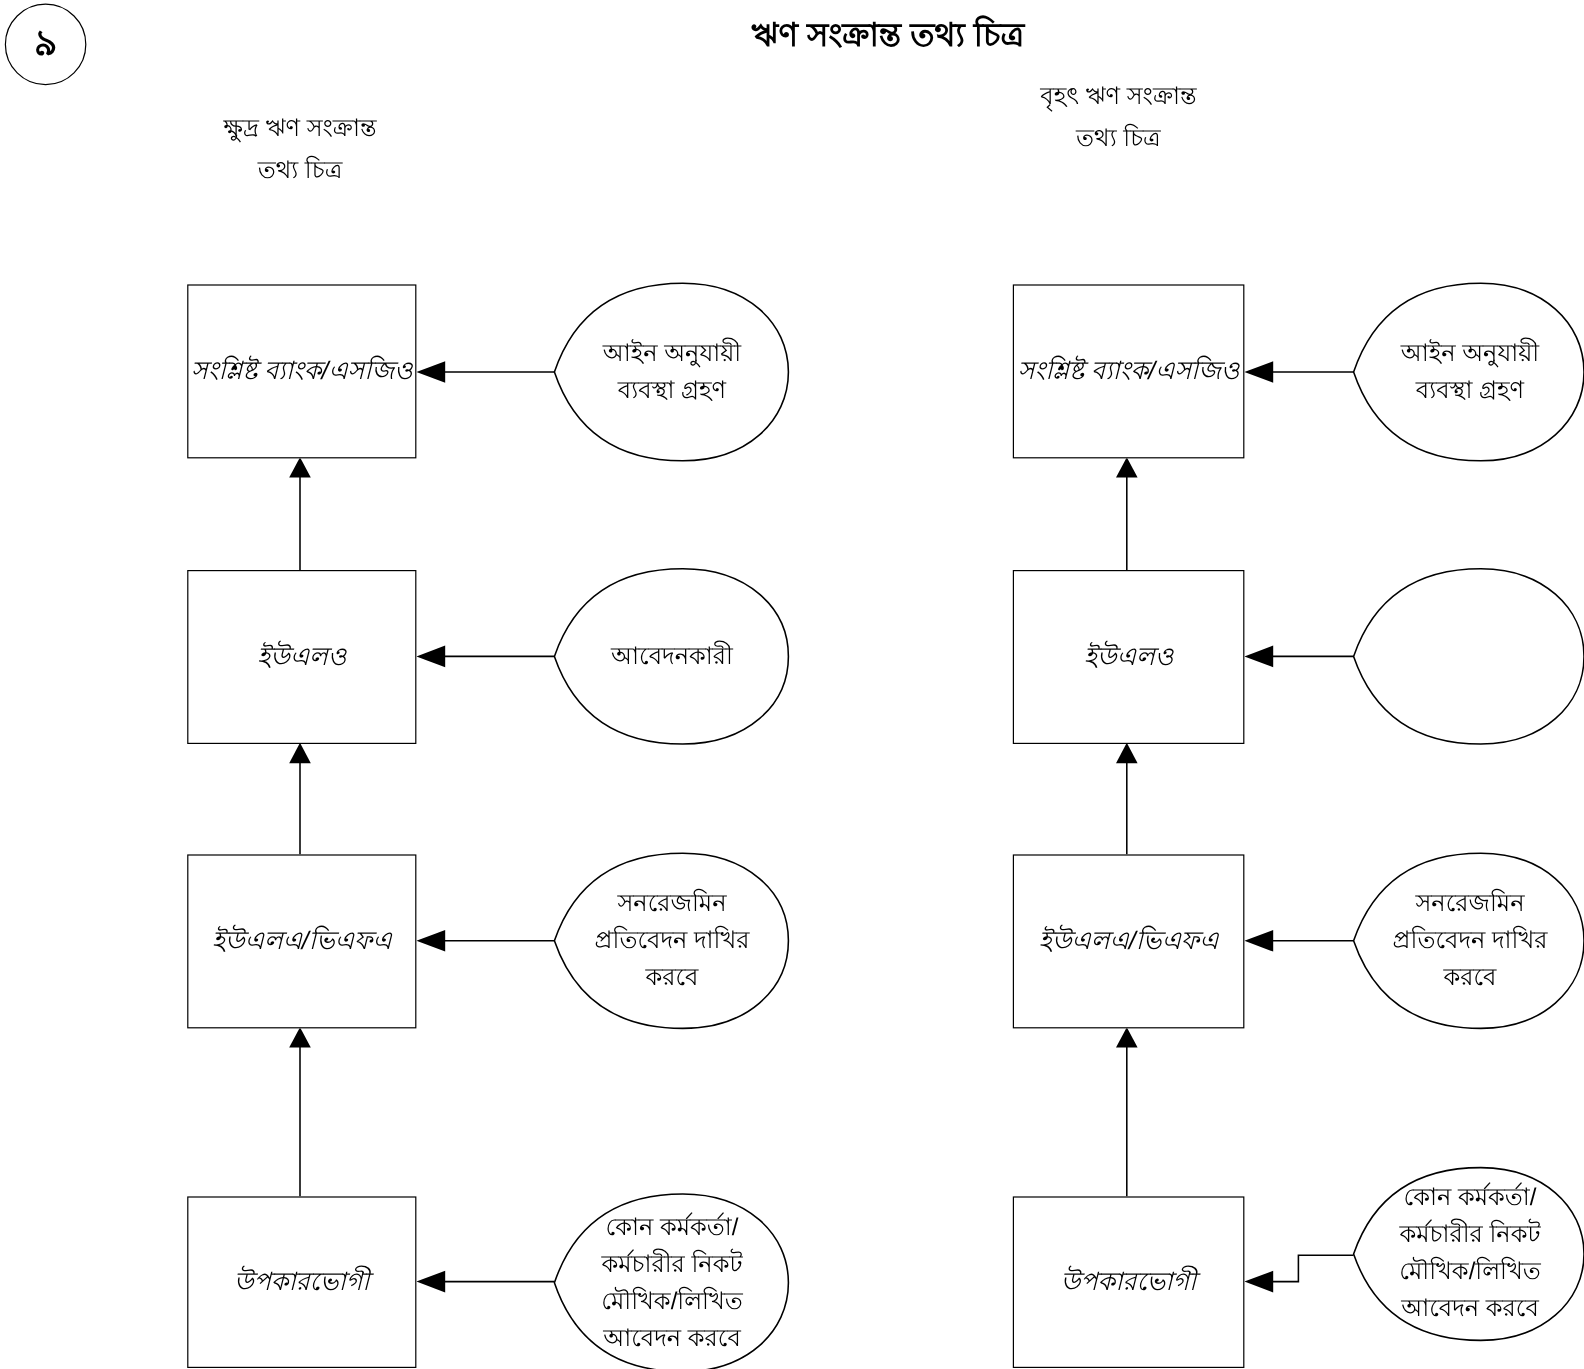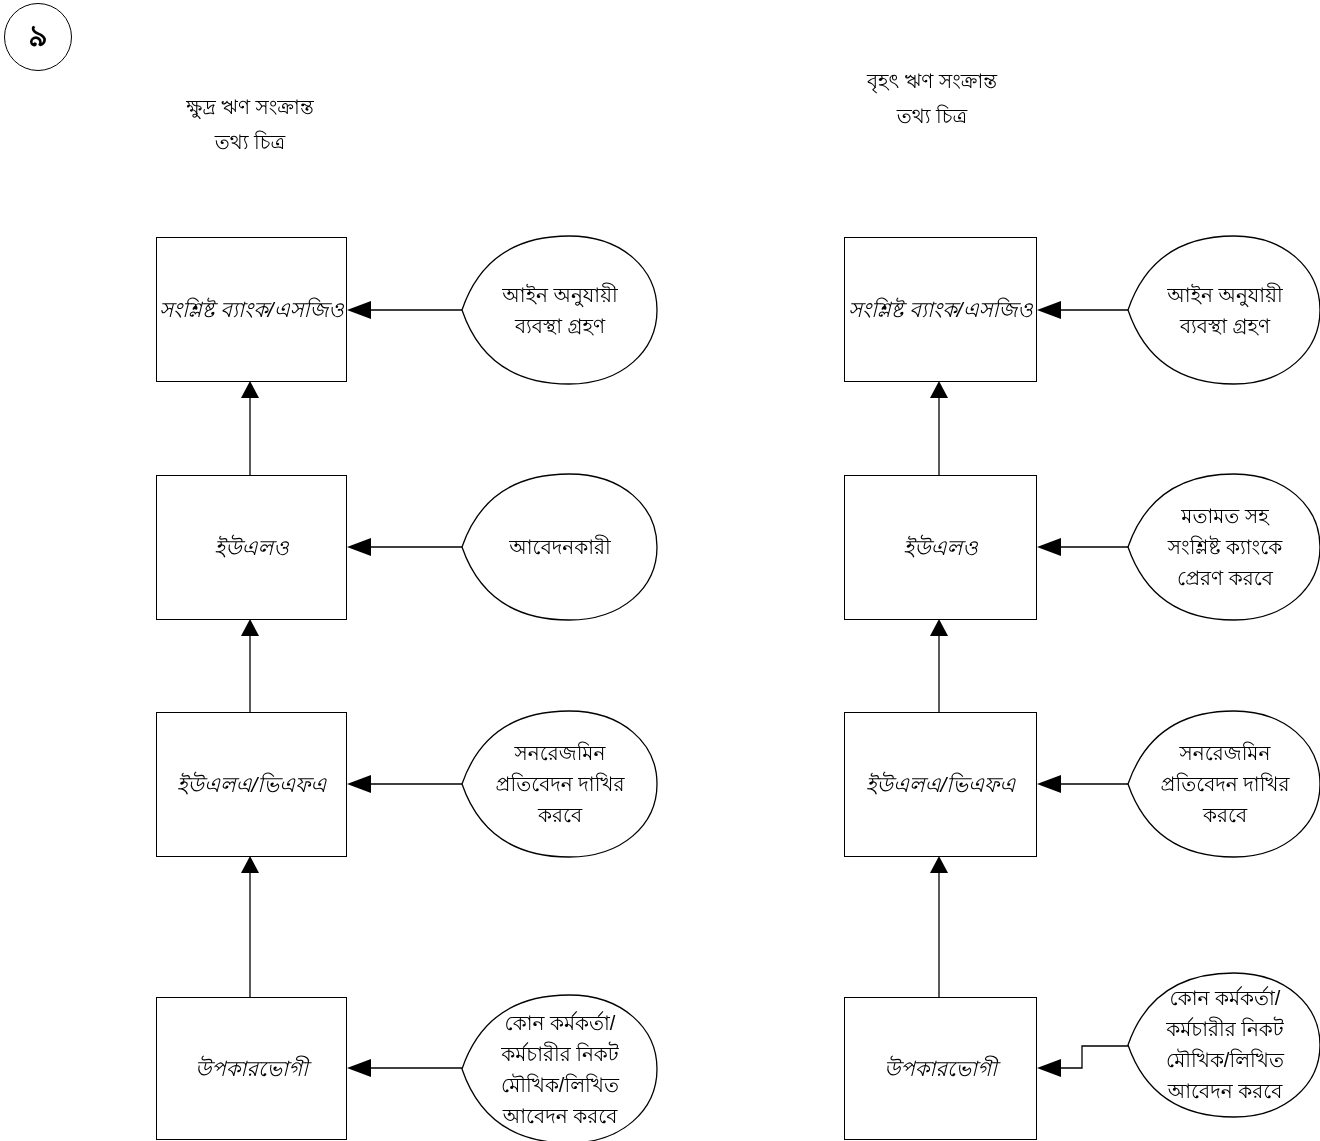--- a/index.html
+++ b/index.html
@@ -75,20 +75,21 @@
       <path d="M1128,547 C1147,492 1188,474 1234,474 C1285,474 1320,506 1320,547 C1320,588 1285,620 1234,620 C1188,620 1147,602 1128,547 Z"></path>
       <path d="M1128,784 C1147,729 1188,711 1234,711 C1285,711 1320,743 1320,784 C1320,825 1285,857 1234,857 C1188,857 1147,839 1128,784 Z"></path>
       <path d="M1128,1045 C1147,990 1188,973 1234,973 C1285,973 1320,1005 1320,1045 C1320,1085 1285,1117 1234,1117 C1188,1117 1147,1100 1128,1045 Z"></path>
     </g>
   </svg>
 
   <div class="abs badge">
     <span>৯</span>
   </div>
 
+  <div class="abs title">ঋণ সংক্রান্ত তথ্য চিত্র</div>
 
   <div class="abs col-header" style="left:130px;top:80px;margin-top:10px;">ক্ষুদ্র ঋণ সংক্রান্ত
 তথ্য চিত্র</div>
   <div class="abs col-header" style="left:812px;top:64px;">বৃহৎ ঋণ সংক্রান্ত
 তথ্য চিত্র</div>
 
   <div class="abs flow-box lbox" style="top:237px;">সংশ্লিষ্ট ব্যাংক/এসজিও</div>
   <div class="abs flow-box lbox" style="top:475px;">ইউএলও</div>
   <div class="abs flow-box lbox" style="top:712px;">ইউএলএ/ভিএফএ</div>
   <div class="abs flow-box lbox" style="top:997px;height:141px;">উপকারভোগী</div>
@@ -104,23 +105,20 @@
   <div class="abs oval-label" style="left:470px;top:715px;width:180px;height:138px;">সনরেজমিন
 প্রতিবেদন দাখির
 করবে</div>
   <div class="abs oval-label" style="left:470px;top:998px;width:180px;height:143px;">কোন কর্মকর্তা/
 কর্মচারীর নিকট
 মৌখিক/লিখিত
 আবেদন করবে</div>
 
   <div class="abs oval-label" style="left:1136px;top:240px;width:178px;height:142px;">আইন অনুযায়ী
 ব্যবস্থা গ্রহণ</div>
-  <div class="abs oval-label" style="left:1136px;top:478px;width:178px;height:138px;">মতামত সহ
-সংশ্লিষ্ট ক্যাংকে
-প্রেরণ করবে</div>
   <div class="abs oval-label" style="left:1136px;top:715px;width:178px;height:138px;">সনরেজমিন
 প্রতিবেদন দাখির
 করবে</div>
   <div class="abs oval-label" style="left:1136px;top:975px;width:178px;height:140px;">কোন কর্মকর্তা/
 কর্মচারীর নিকট
 মৌখিক/লিখিত
 আবেদন করবে</div>
 
 </div>
 

